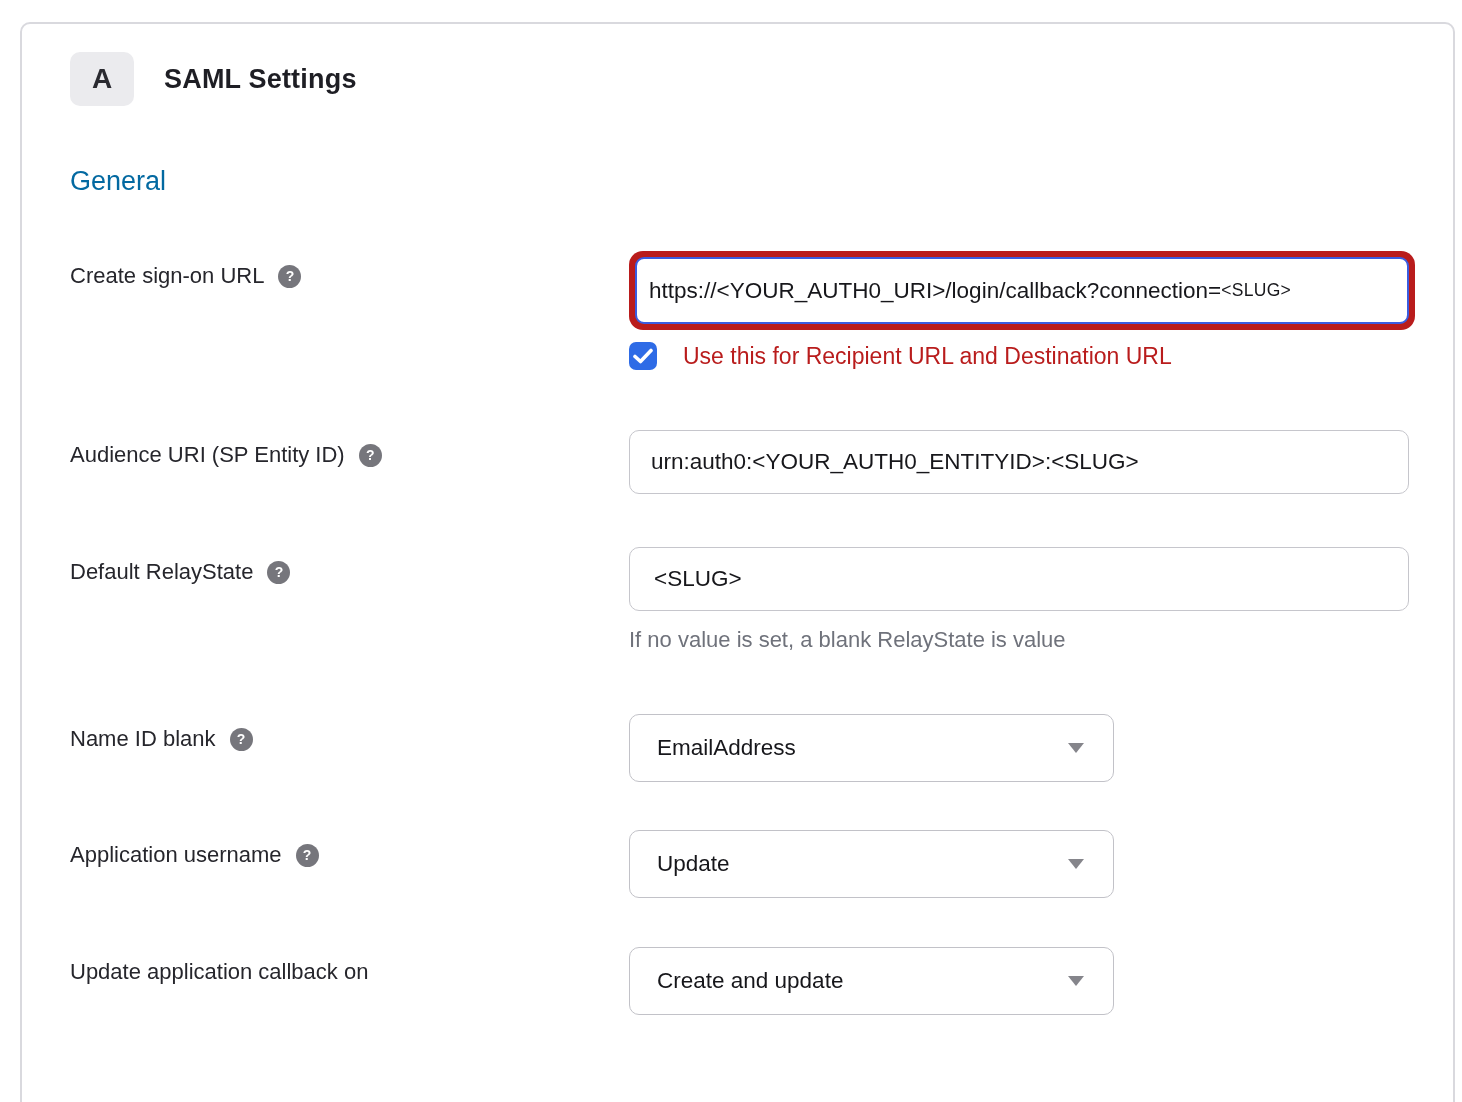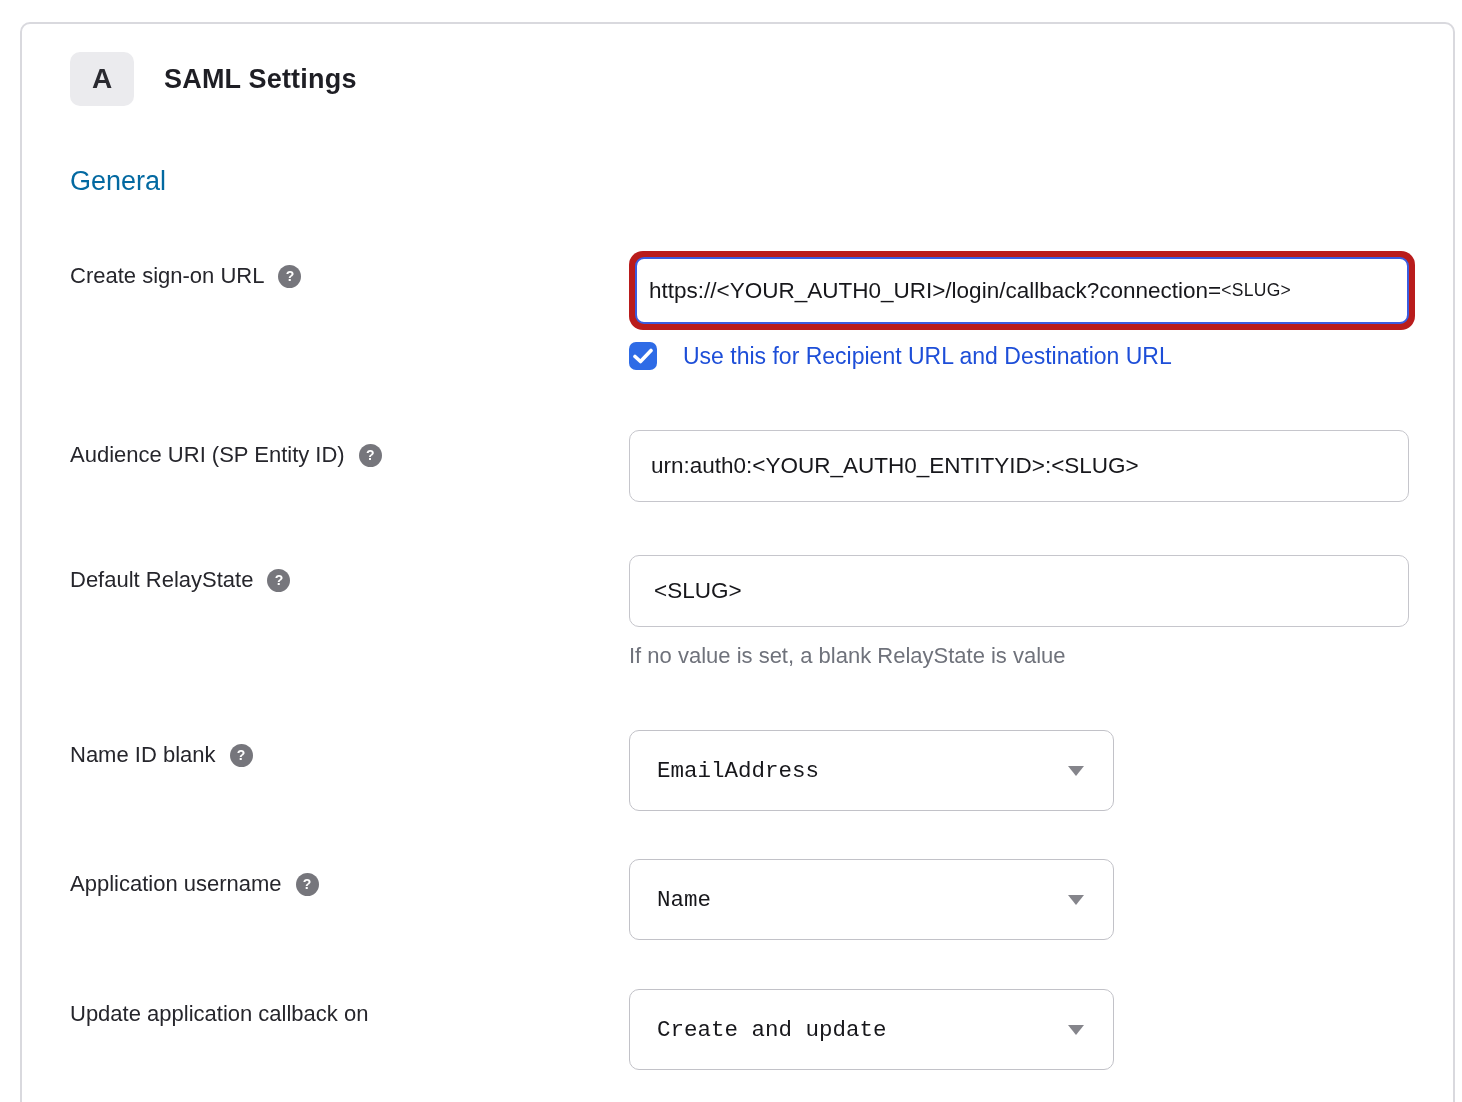--- a/index.html
+++ b/index.html
@@ -71,21 +71,21 @@
     border-radius: 9px;
     display: flex; align-items: center;
     padding: 0 12px;
     white-space: nowrap;
     overflow: hidden;
     font-size: 22.5px; color: #17171b;
   }
   .slug-small { font-size: 17.5px; letter-spacing: .3px; }
   
   .textbox {
-    width: 780px; height: 72px;
+    width: 780px; height: 64px;
     border: 1.5px solid #c6c6cc;
     border-radius: 10px;
     background: #ffffff;
     font-size: 22.5px; color: #17171b;
     padding: 0 18px 0 21px;
     font-family: "Liberation Sans", "DejaVu Sans", sans-serif;
     outline: none;
   }
   .relay { padding-left: 24px; }
   .hint { margin-top: 16px; font-size: 22px; color: #6f727b; }
@@ -93,32 +93,31 @@
   .chk-row { display: flex; align-items: center; margin-top: 12px; }
   .chk {
     width: 28px; height: 28px;
     background: #2e6be6;
     border-radius: 7px;
     display: flex; align-items: center; justify-content: center;
     flex: none;
     cursor: pointer;
   }
   .chk svg { display: block; }
-  .chk-lbl { margin-left: 26px; font-size: 23px; color: #1d4ed8; }
+  .chk-lbl { margin-left: 26px; font-size: 23px; color: #b91c1c; }
   
   .selectbox {
-    width: 485px; height: 81px;
+    width: 485px; height: 68px;
     border: 1.5px solid #c2c2c8;
     border-radius: 10px;
     background: #ffffff;
     display: flex; align-items: center; justify-content: space-between;
     padding: 0 29px 0 27px;
     font-size: 22.5px; color: #17171b;
     cursor: pointer;
-    font-family: Liberation Mono, monospace;
   }
   .caret {
     width: 0; height: 0;
     border-left: 8px solid transparent;
     border-right: 8px solid transparent;
     border-top: 10px solid #85858b;
     flex: none;
   }
 </style>
 </head>
@@ -192,21 +191,21 @@
     </div>
   </div>
 
   <div class="row row-5">
     <div class="lbl">
       <span>Application username</span>
       <span class="help">?</span>
     </div>
     <div>
       <div class="selectbox">
-        <span>Name</span>
+        <span>Update</span>
         <span class="caret"></span>
       </div>
     </div>
   </div>
 
   <div class="row row-6">
     <div class="lbl">
       <span>Update application callback on</span>
     </div>
     <div>

